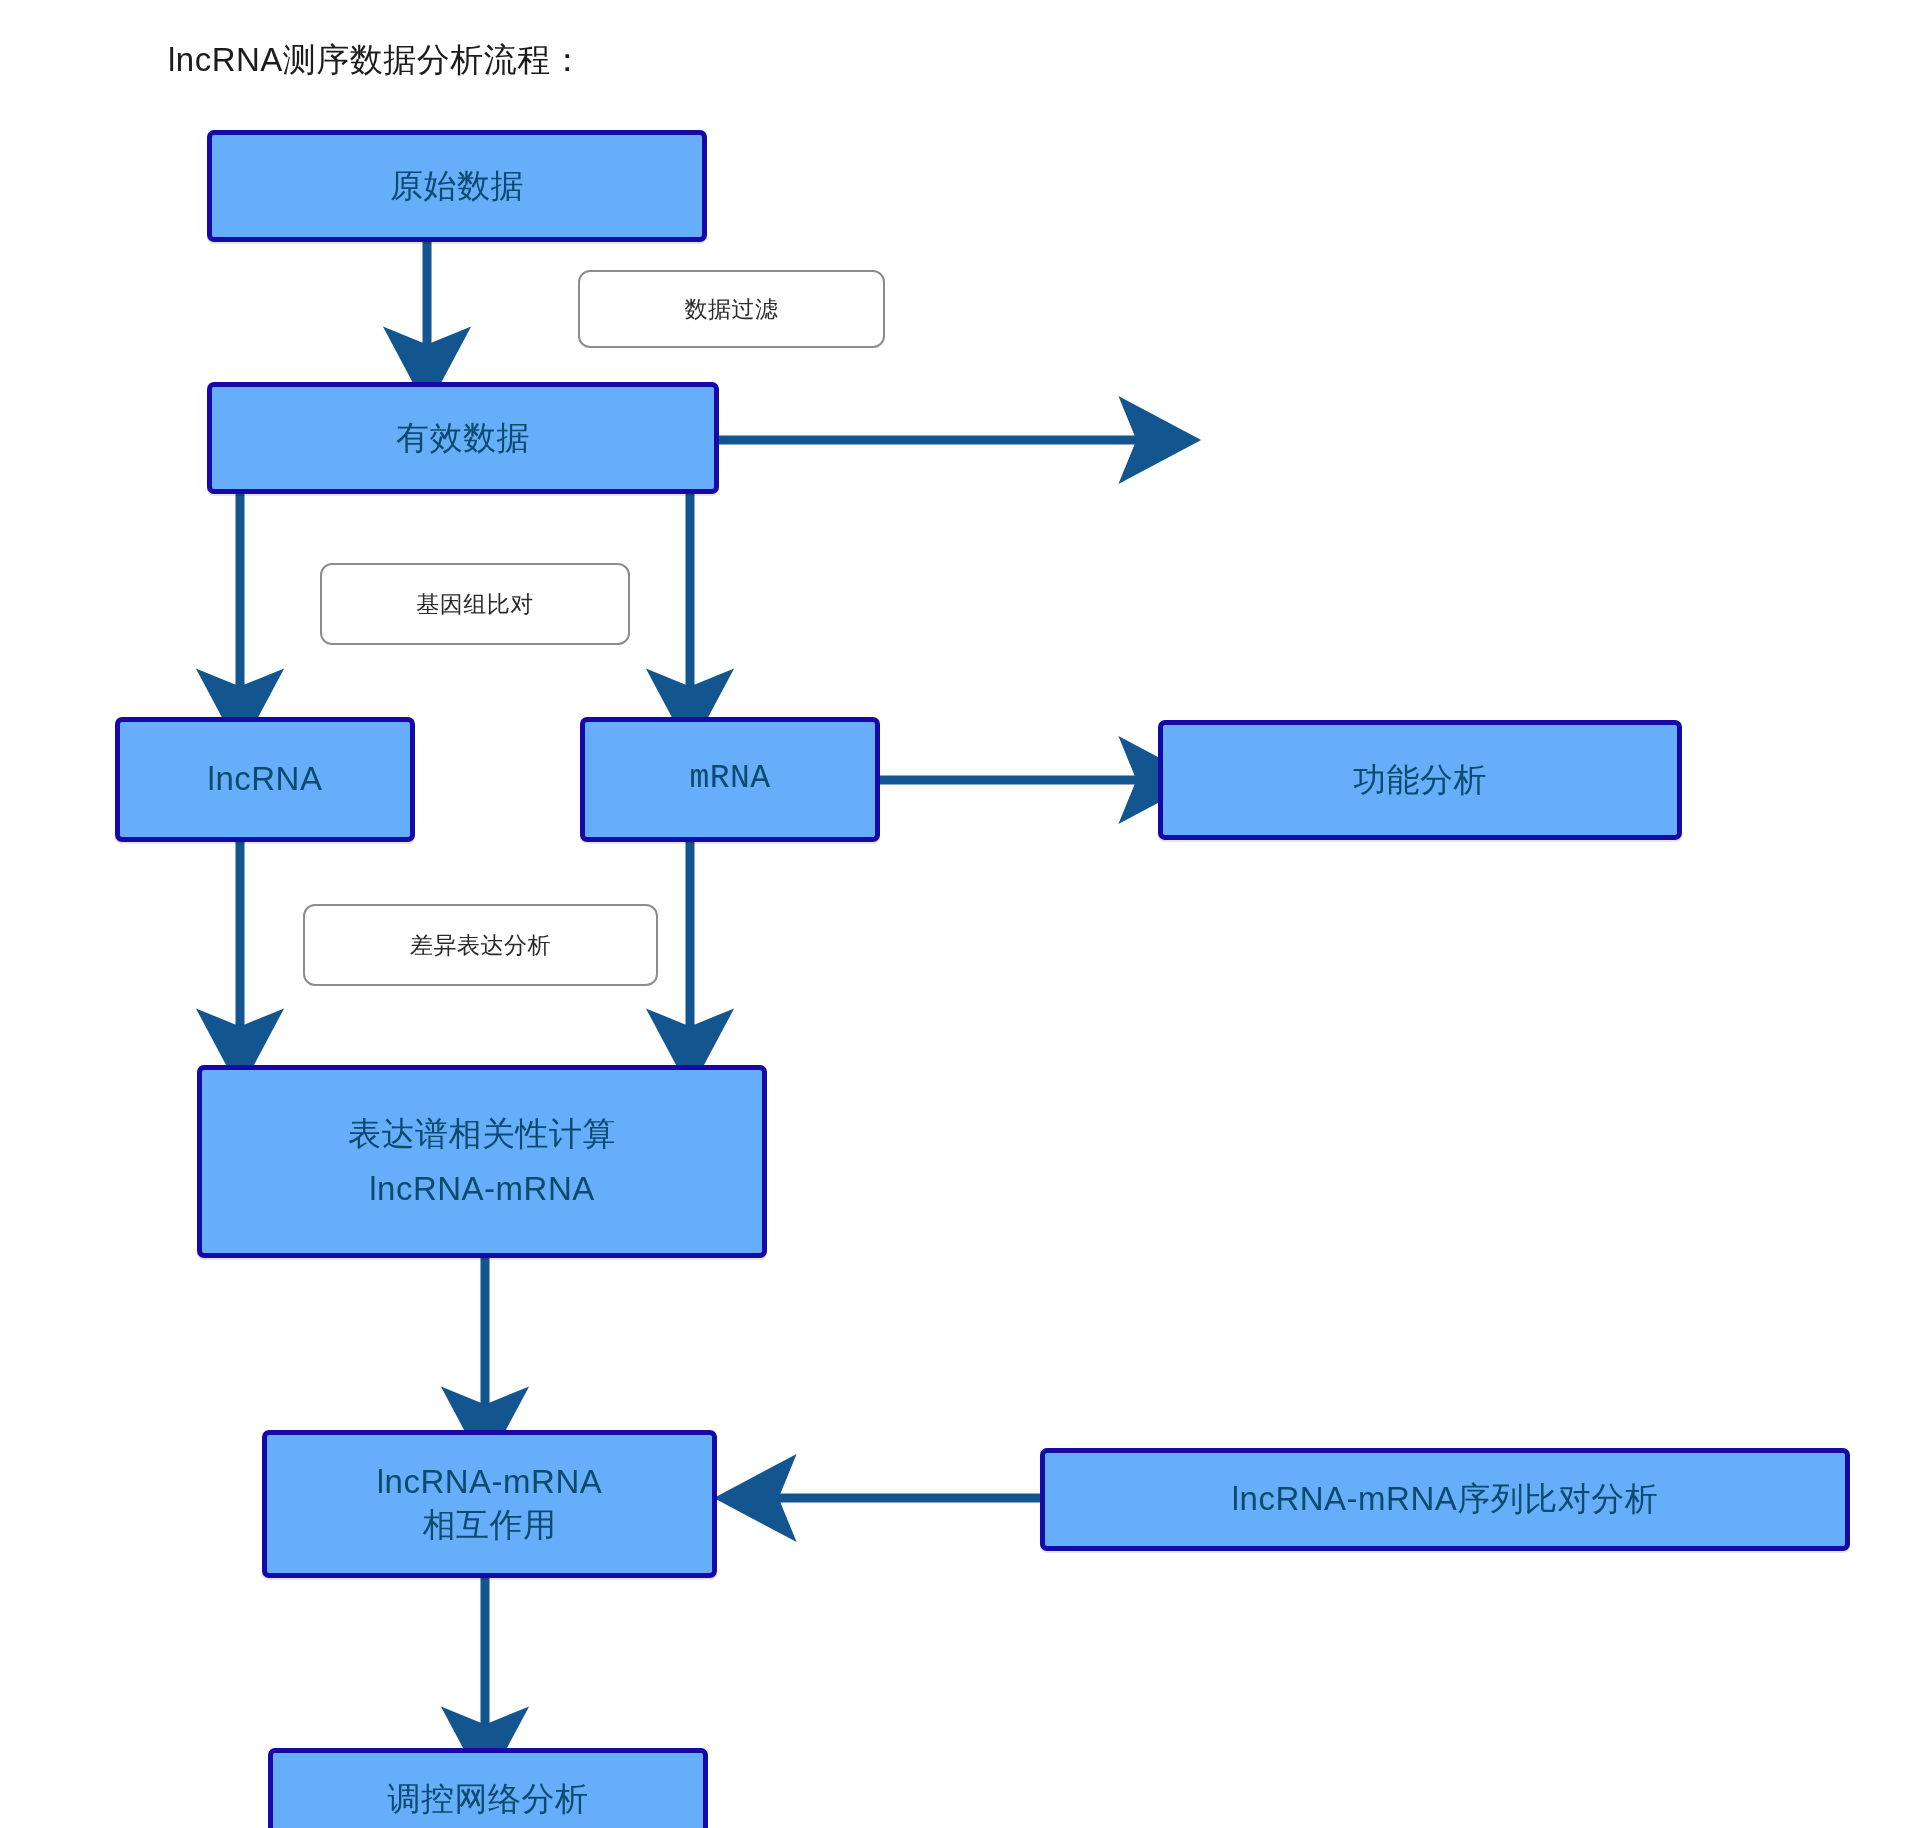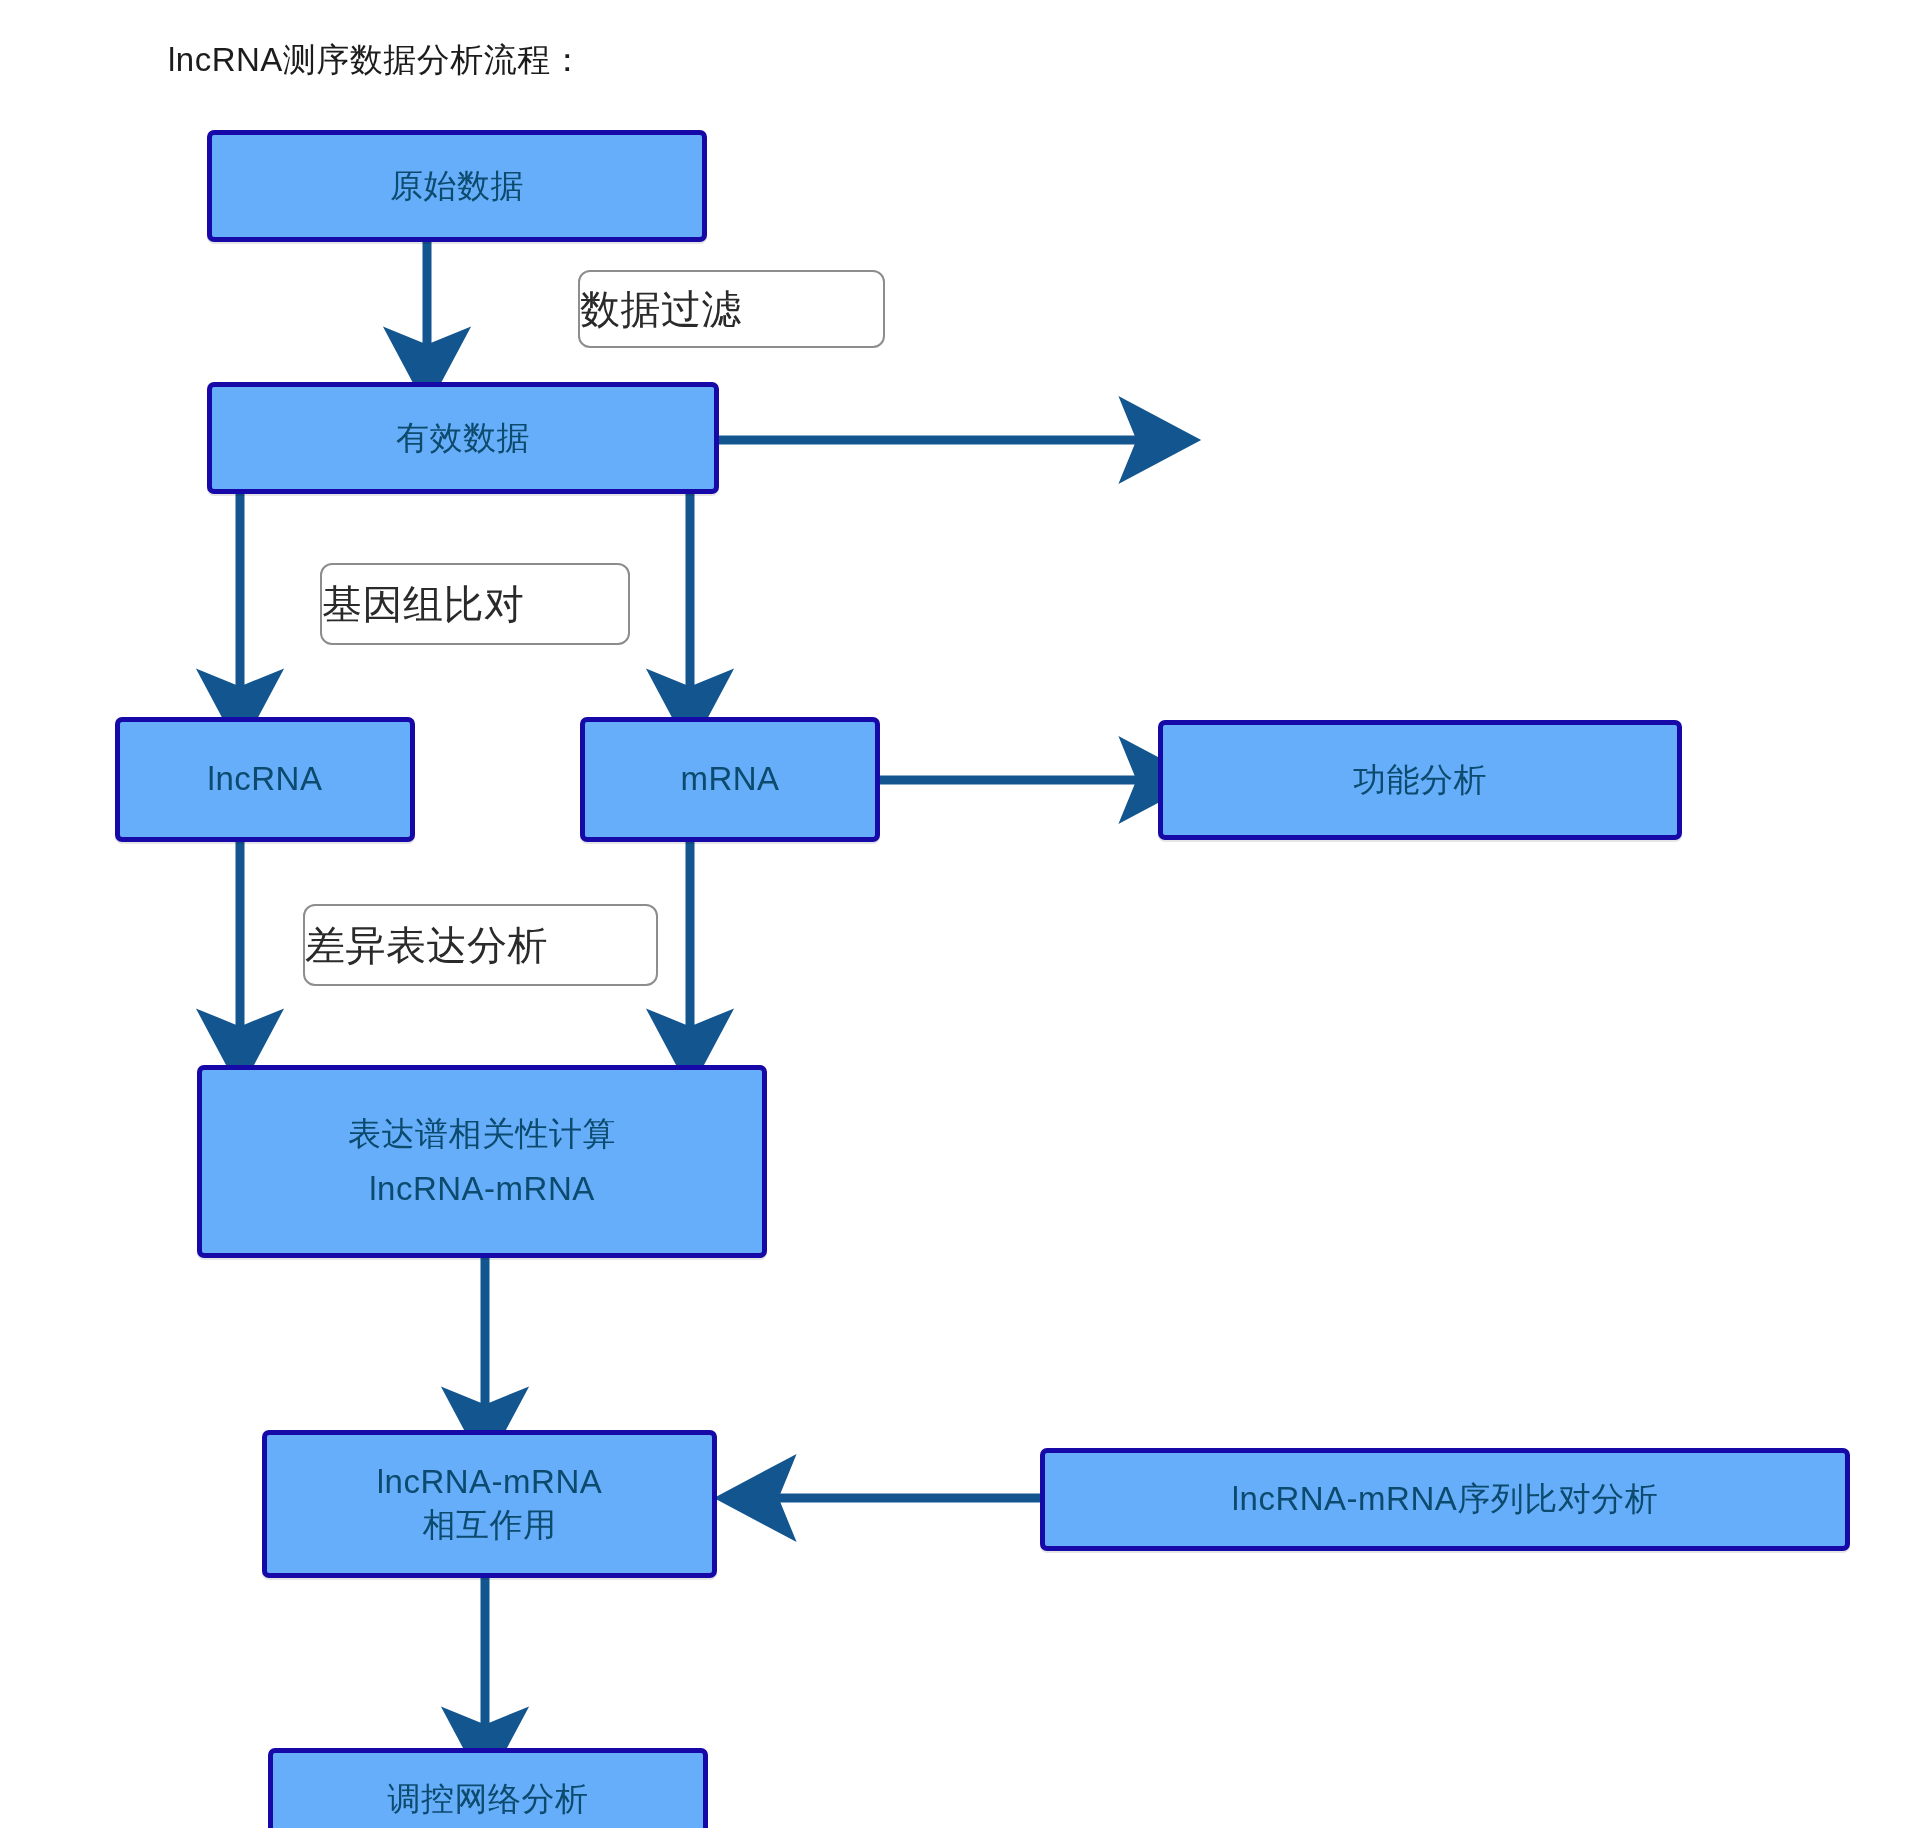--- a/index.html
+++ b/index.html
@@ -54,22 +54,23 @@
   
   .chip {
     position: absolute;
     box-sizing: border-box;
     background: #ffffff;
     border: 2px solid #8d8d8d;
     border-radius: 12px;
     color: #2a2a2a;
     display: flex;
     align-items: center;
+    justify-content: center;
     text-align: center;
-    font-size: 40px;
+    font-size: 23px;
     letter-spacing: 0.5px;
   }
   svg.edges {
     position: absolute;
     left: 0;
     top: 0;
     width: 1920px;
     height: 1828px;
     pointer-events: none;
   }
@@ -146,21 +147,21 @@
 
 
   <div class="chip" style="left:320px; top:533px; width:310px; height:82px;">
     <span>基因组比对</span>
   </div>
 
   <div class="node" style="left:115px; top:687px; width:300px; height:125px;">
     <span>lncRNA</span>
   </div>
 
-  <div class="node" style="left:580px; top:687px; width:300px; height:125px;">
+  <div class="node" style="left:580px; top:687px; width:300px; height:125px;font-family:Liberation Mono, monospace;">
     <span>mRNA</span>
   </div>
 
   <div class="node" style="left:1158px; top:690px; width:524px; height:120px;">
     <span>功能分析</span>
   </div>
 
   <div class="chip" style="left:303px; top:874px; width:355px; height:82px;">
     <span>差异表达分析</span>
   </div>

